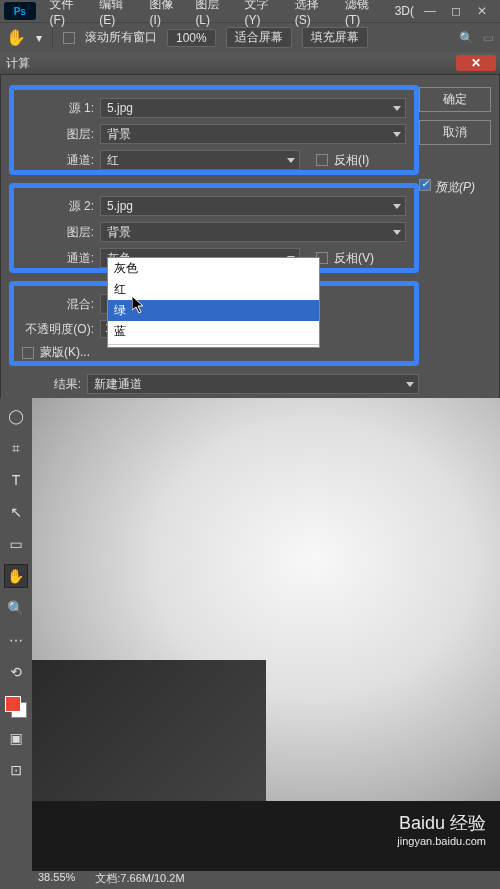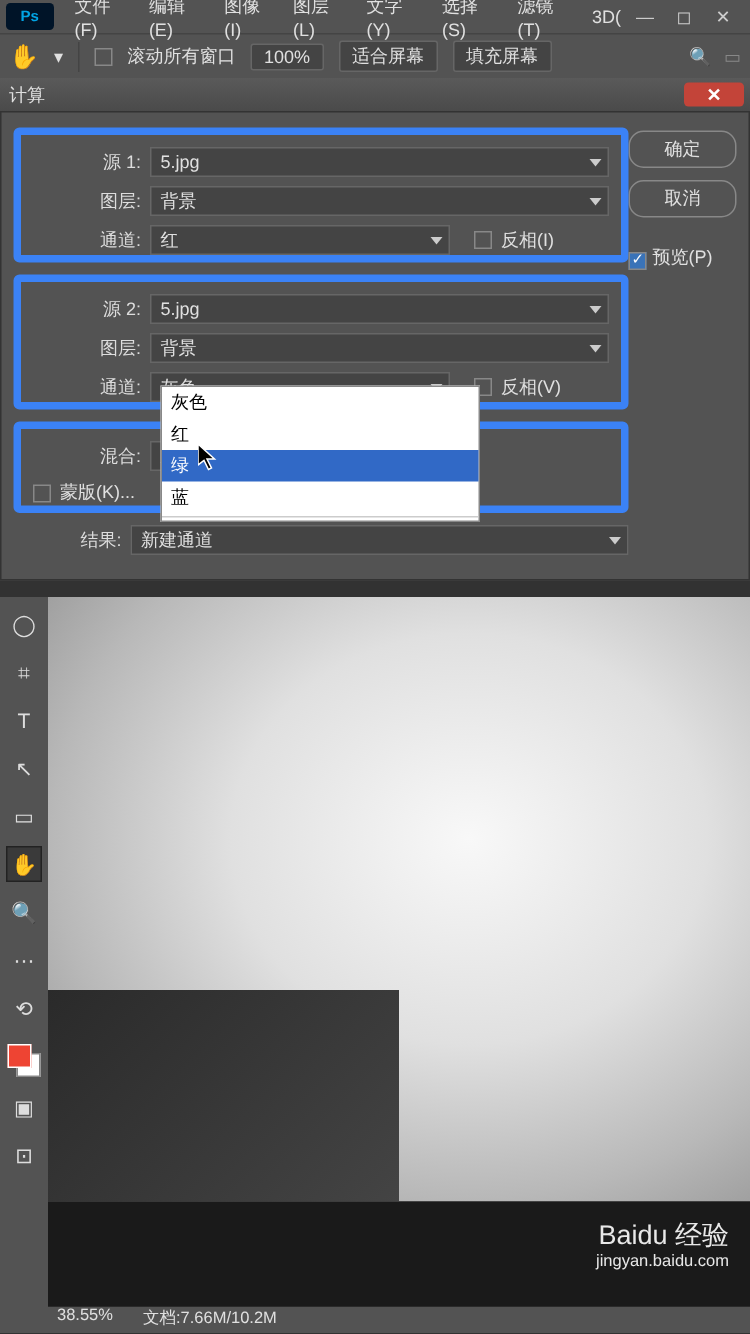--- a/index.html
+++ b/index.html
@@ -13,22 +13,22 @@
 .optbar .hand-icon { font-size: 16px; }
 .optbar .chk { width: 12px; height: 12px; border: 1px solid #888; display: inline-block; }
 .optbar .sep { width: 1px; height: 20px; background: #444; }
 .optbar .btn { background: #444; border: 1px solid #666; padding: 1px 8px; border-radius: 2px; }
 .optbar .right { margin-left: auto; display: flex; gap: 8px; color: #888; }
 .dlg-title { height: 22px; background: linear-gradient(#5a5a5a,#4a4a4a); display: flex; align-items: center; padding: 0 6px; position: relative; }
 .dlg-title .close { position: absolute; right: 4px; width: 40px; height: 16px; background: #c34439; border-radius: 3px; display: flex; align-items: center; justify-content: center; color: #fff; font-weight: bold; }
 .dlg-body { background: #535353; border: 1px solid #333; display: flex; padding: 10px 8px 16px 8px; }
 .dlg-left { flex: 1; }
 .dlg-right { width: 72px; display: flex; flex-direction: column; gap: 8px; padding-top: 2px; }
-.dlg-right .dbtn { background: #535353; border: 1px solid #888; border-radius: 10px; padding: 3px 0; text-align: center; }
-.dlg-right .prev { display: flex; align-items: flex-end; gap: 4px; margin-top: 10px; }
+.dlg-right .dbtn { background: #535353; border: 1px solid #888; border-radius: 0; padding: 3px 0; text-align: center; }
+.dlg-right .prev { display: flex; align-items: flex-start; gap: 4px; margin-top: 26px; font-style: italic; }
 .dlg-right .prev .chk { width: 12px; height: 12px; border: 1px solid #888; background: #3a73b8; position: relative; }
 .dlg-right .prev .chk::after { content: "✓"; position: absolute; color: #fff; font-size: 10px; top: -2px; left: 1px; }
 .grp { border: 5px solid #3b82f6; border-radius: 4px; padding: 8px 8px 0 8px; margin-bottom: 8px; position: relative; }
 .row { display: flex; align-items: center; margin-bottom: 6px; gap: 6px; }
 .row:last-child { margin-bottom: 0; }
 .lbl { width: 72px; text-align: right; color: #ddd; }
 .sel { flex: 1; background: #444; border: 1px solid #666; height: 20px; display: flex; align-items: center; padding: 0 6px; position: relative; }
 .sel.sm { flex: 0 0 200px; }
 .sel.sm2 { flex: 0 0 136px; }
 .sel::after { content: ""; position: absolute; right: 4px; top: 7px; border-left: 4px solid transparent; border-right: 4px solid transparent; border-top: 5px solid #ccc; }
@@ -144,20 +144,24 @@
     </div>
 
     <div class="grp">
       <div class="row">
         <span class="lbl">混合:</span>
         <div class="sel sm2">
             <span>正</span>
           </div>
       </div>
       <div class="row">
+        <span class="lbl">不透明度(O):</span>
+        <span class="inp">1</span>
+      </div>
+      <div class="row">
         <span class="chk2" style="margin-left:0"></span>
         <span>蒙版(K)...</span>
       </div>
     </div>
 
     <div class="row">
       <span class="lbl">结果:</span>
       <div class="sel">
           <span>新建通道</span>
         </div>

